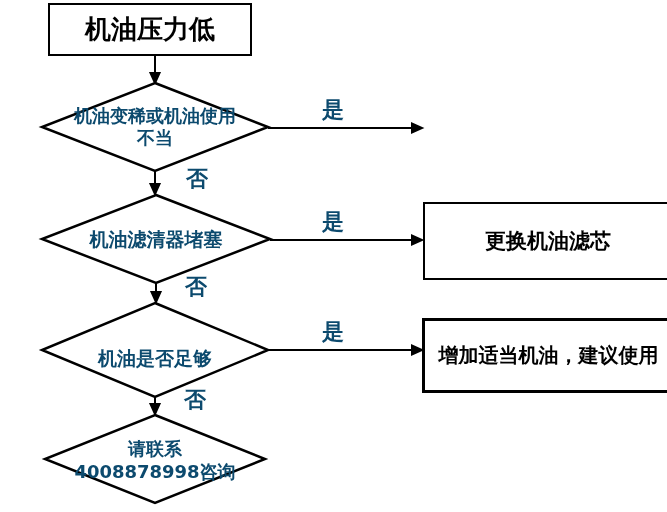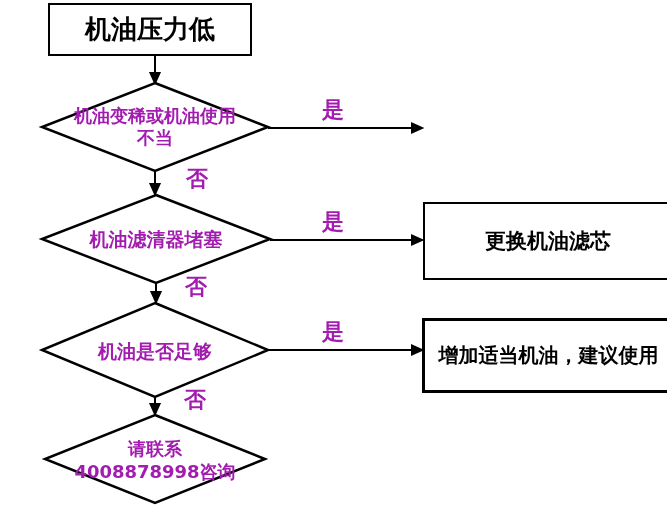--- a/index.html
+++ b/index.html
@@ -13,21 +13,21 @@
     overflow: hidden;
     margin-left: 25px;
   }
   svg.layer {
     position: absolute;
     left: 0; top: 0;
     width: 667px; height: 512px;
   }
   .txt {
     position: absolute;
-    color: #a21caf;
+    color: #0c4a6e;
     font-weight: bold;
     text-align: center;
     display: flex;
     flex-direction: column;
     align-items: center;
     justify-content: center;
     line-height: 1.25;
     white-space: nowrap;
   }
   .rect-node {
@@ -43,21 +43,21 @@
     justify-content: center;
     line-height: 1.35;
     white-space: nowrap;
   }
   .start-node  { left: 23px;  top: 3px;   width: 204px; height: 53px; font-size: 26px; }
   .action-1    { left: 398px; top: 84px;  width: 250px; height: 74px; font-size: 21px; }
   .action-2    { left: 398px; top: 202px; width: 250px; height: 78px; font-size: 21px; }
   .action-3    { left: 397px; top: 318px; width: 253px; height: 75px; font-size: 20px; border-width: 3px; font-family: Liberation Serif, serif; }
   .d1-label { left: 30px;  top: 103px; width: 200px; height: 48px; font-size: 18px; }
   .d2-label { left: 30px;  top: 227px; width: 202px; height: 26px; font-size: 19px; }
-  .d3-label { left: 30px;  top: 339px; width: 200px; height: 26px; font-size: 19px; }
+  .d3-label { left: 30px;  top: 346px; width: 200px; height: 26px; font-size: 19px; }
   .d4-label { left: 30px;  top: 436px; width: 200px; height: 48px; font-size: 18px; line-height: 1.3; }
   .yes-1 { left: 290px; top: 96px;  width: 36px; height: 28px; font-size: 22px; }
   .yes-2 { left: 290px; top: 208px; width: 36px; height: 28px; font-size: 22px; }
   .yes-3 { left: 290px; top: 318px; width: 36px; height: 28px; font-size: 22px; }
   .no-1  { left: 155px; top: 165px; width: 34px; height: 28px; font-size: 22px; }
   .no-2  { left: 154px; top: 273px; width: 34px; height: 28px; font-size: 22px; }
   .no-3  { left: 153px; top: 386px; width: 34px; height: 28px; font-size: 22px; }
 </style>
 </head>
 <body>

